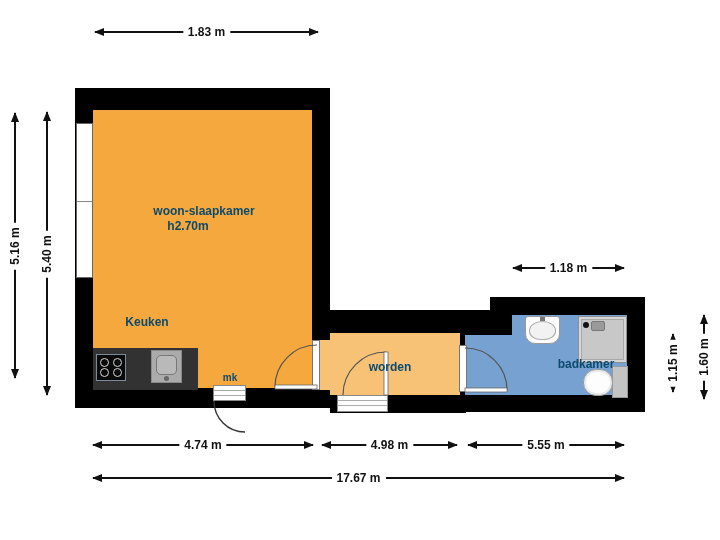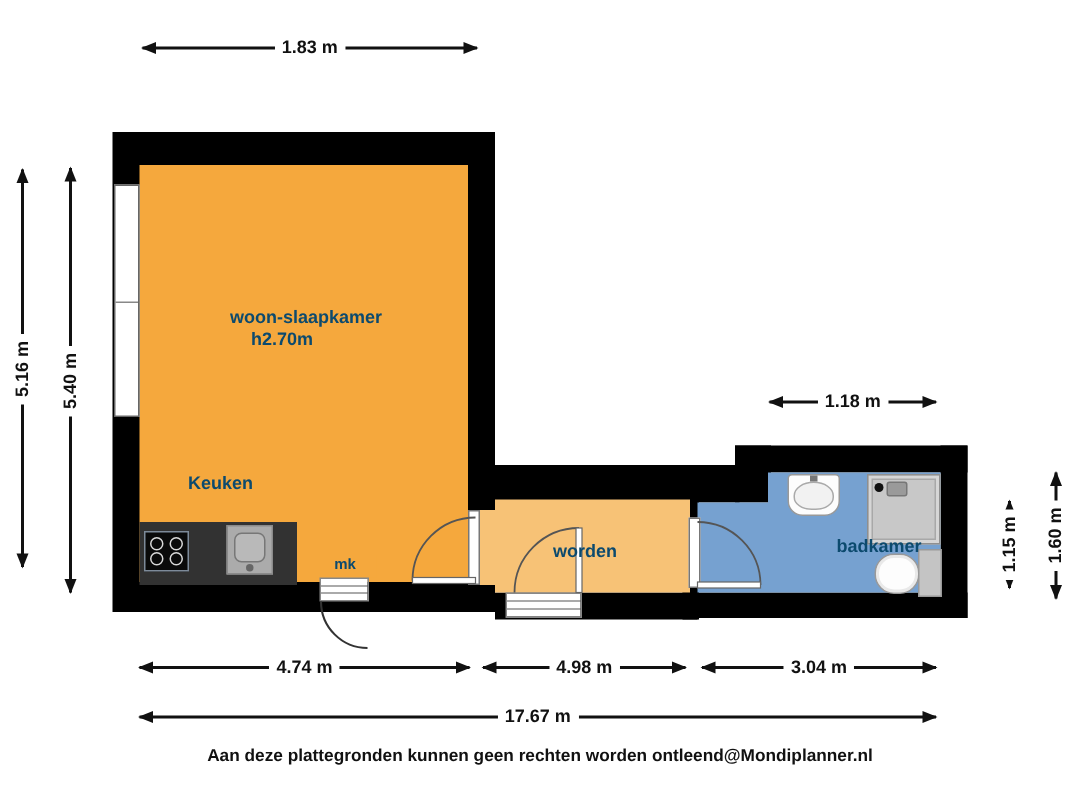--- a/index.html
+++ b/index.html
@@ -179,24 +179,23 @@
   <div class="dim-h" style="left:322px; top:445px; width:135px;">
     <div class="line"></div>
       <div class="ah ah-l"></div>
       <div class="ah ah-r"></div>
     <div class="dim-label">4.98 m</div>
   </div>
   <div class="dim-h" style="left:468px; top:445px; width:156px;">
     <div class="line"></div>
       <div class="ah ah-l"></div>
       <div class="ah ah-r"></div>
-    <div class="dim-label">3.04 m</div>
+    <div class="dim-label">5.55 m</div>
   </div>
   <div class="dim-h" style="left:93px; top:478px; width:531px;">
     <div class="line"></div>
       <div class="ah ah-l"></div>
       <div class="ah ah-r"></div>
     <div class="dim-label">17.67 m</div>
   </div>
 
-  <div class="footer">Aan deze plattegronden kunnen geen rechten worden ontleend@Mondiplanner.nl</div>
 
 </div>
 
 </body></html>

